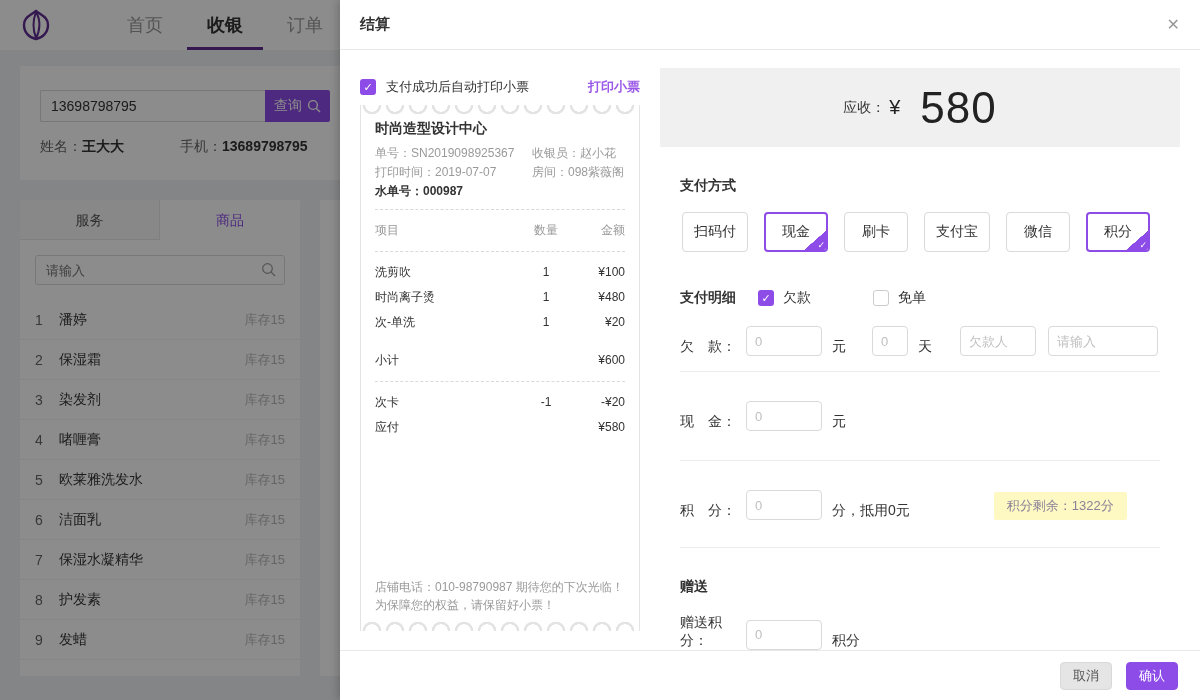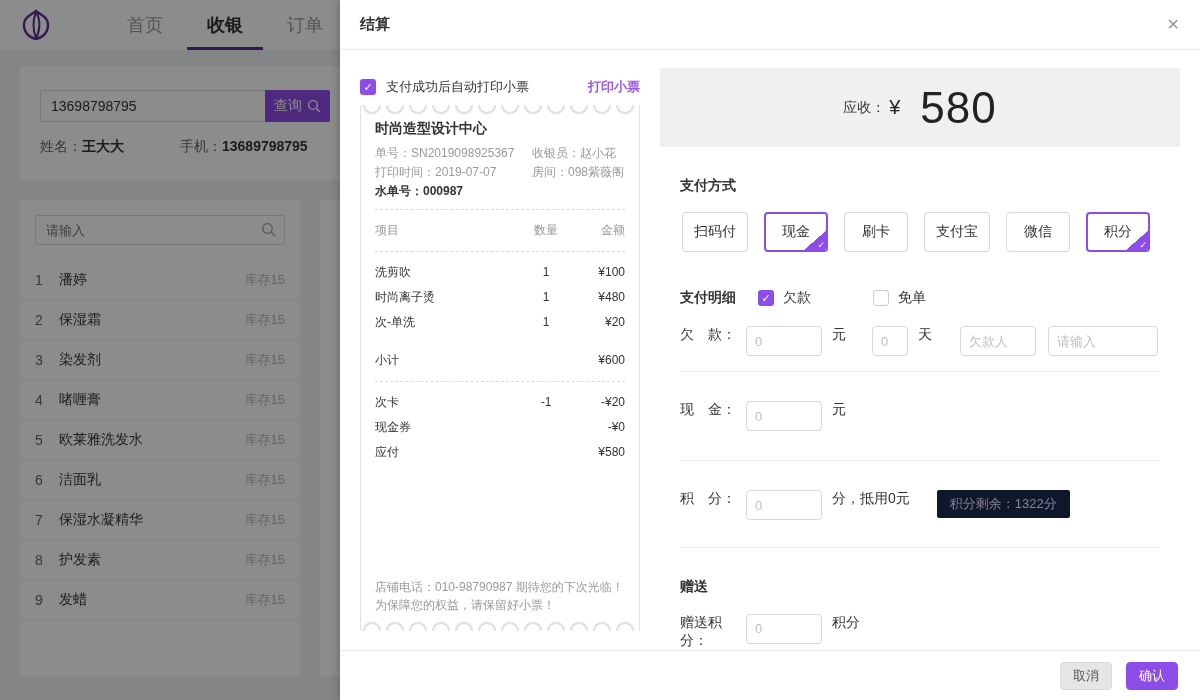--- a/index.html
+++ b/index.html
@@ -95,37 +95,37 @@
   .pm-title { margin-top:30px; }
   .pm-row { margin-top:17px; padding:0 22px; display:flex; gap:16px; }
   .pay-btn { position:relative; height:40px; min-width:64px; padding:0 11px; background:#fff; border:1px solid #d9d9d9; border-radius:4px; font-size:14px; color:#333; display:flex; align-items:center; justify-content:center; cursor:pointer; overflow:hidden; }
   .pay-btn.selected { border:2px solid #8d4ce8; }
   .corner { position:absolute; right:-1px; bottom:-1px; width:24px; height:21px; background:linear-gradient(to top left, #8d4ce8 50%, transparent 50.5%); display:flex; align-items:flex-end; justify-content:flex-end; color:#fff; font-size:9px; padding:0 2px 1px 0; }
   .pd-title-row { margin-top:37px; padding:0 20px; display:flex; align-items:flex-start; }
   .pd-title { font-size:14px; font-weight:bold; color:#333; }
   .pd-cb-group { display:flex; align-items:center; margin-left:22px; font-size:14px; color:#333; }
   .pd-cb-group .cb-label { margin-left:9px; }
   .pd-cb-group.second { margin-left:62px; }
-  .form-row { display:flex; align-items:flex-start; padding:0 20px; font-size:14px; color:#333; }
+  .form-row { display:flex; align-items:flex-end; padding:0 20px; font-size:14px; color:#333; }
   .row-debt { margin-top:19px; }
   .f-label { display:inline-block; width:66px; flex:0 0 66px; }
   .f-input { height:30px; border:1px solid #d9d9d9; border-radius:4px; padding:0 8px; font-size:13px; color:#333; outline:none; background:#fff; }
   .f-input::placeholder { color:#bfbfbf; }
   .w-amount { width:76px; }
   .w-days { width:36px; margin-left:26px; }
   .w-debtor { width:76px; margin-left:28px; }
   .w-note { width:110px; margin-left:12px; }
   .f-unit { margin-left:10px; }
   .hr { height:1px; background:#ececec; margin:0 20px; }
   .hr-a { margin-top:15px; }
   .row-cash { margin-top:29px; }
   .hr-b { margin-top:29px; }
   .row-points { margin-top:29px; }
   .points-suffix { margin-left:10px; }
-  .points-badge { margin-left:27px; background:#0f172a; color:#8a8198; font-size:13px; padding:5px 13px; border-radius:2px; }
+  .points-badge { margin-left:84px; background:#fef9c3; color:#8a8198; font-size:13px; padding:5px 13px; border-radius:2px; }
   .hr-c { margin-top:27px; }
   .gift-title { margin-top:30px; }
   .row-gift { margin-top:18px; }
 
   .mag-svg { display:block; }
 </style>
 </head>
 <body>
 
 <div class="topnav">
@@ -154,20 +154,24 @@
       </button>
     </div>
     <div class="cust-info-row">
       <span class="ci-name"><span>姓名：</span><b>王大大</b></span>
       <span class="ci-phone"><span>手机：</span><b>13689798795</b></span>
       <span>会员</span>
     </div>
   </div>
 
   <div class="card card-products">
+    <div class="prod-tabs">
+      <div class="prod-tab inactive">服务</div>
+      <div class="prod-tab active">商品</div>
+    </div>
     <div class="prod-search">
       <input type="text" placeholder="请输入" style="">
       <svg class="mag mag-svg" width="15" height="15" viewBox="0 0 15 15">
           <circle cx="6.5" cy="6.5" r="4.8" stroke="#999" stroke-width="1.2" fill="none"></circle>
           <line x1="10.2" y1="10.2" x2="14" y2="14" stroke="#999" stroke-width="1.2"></line>
         </svg>
     </div>
     <div class="prod-row">
         <span class="prod-idx">1</span>
         <span class="prod-name">潘婷</span>
@@ -279,25 +283,20 @@
           <div class="rc-item rc-sub">
               <span class="rc-c1">小计</span>
               <span class="rc-c2"></span>
               <span class="rc-c3">¥600</span>
             </div>
           <div class="dash"></div>
           <div class="rc-item">
               <span class="rc-c1">次卡</span>
               <span class="rc-c2">-1</span>
               <span class="rc-c3">-¥20</span>
-            </div>
-          <div class="rc-item">
-              <span class="rc-c1">现金券</span>
-              <span class="rc-c2"></span>
-              <span class="rc-c3">-¥0</span>
             </div>
           <div class="rc-item">
               <span class="rc-c1">应付</span>
               <span class="rc-c2"></span>
               <span class="rc-c3">¥580</span>
             </div>
           <div class="rc-note">
             <div>店铺电话：010-98790987 期待您的下次光临！</div>
             <div>为保障您的权益，请保留好小票！</div>
           </div>

